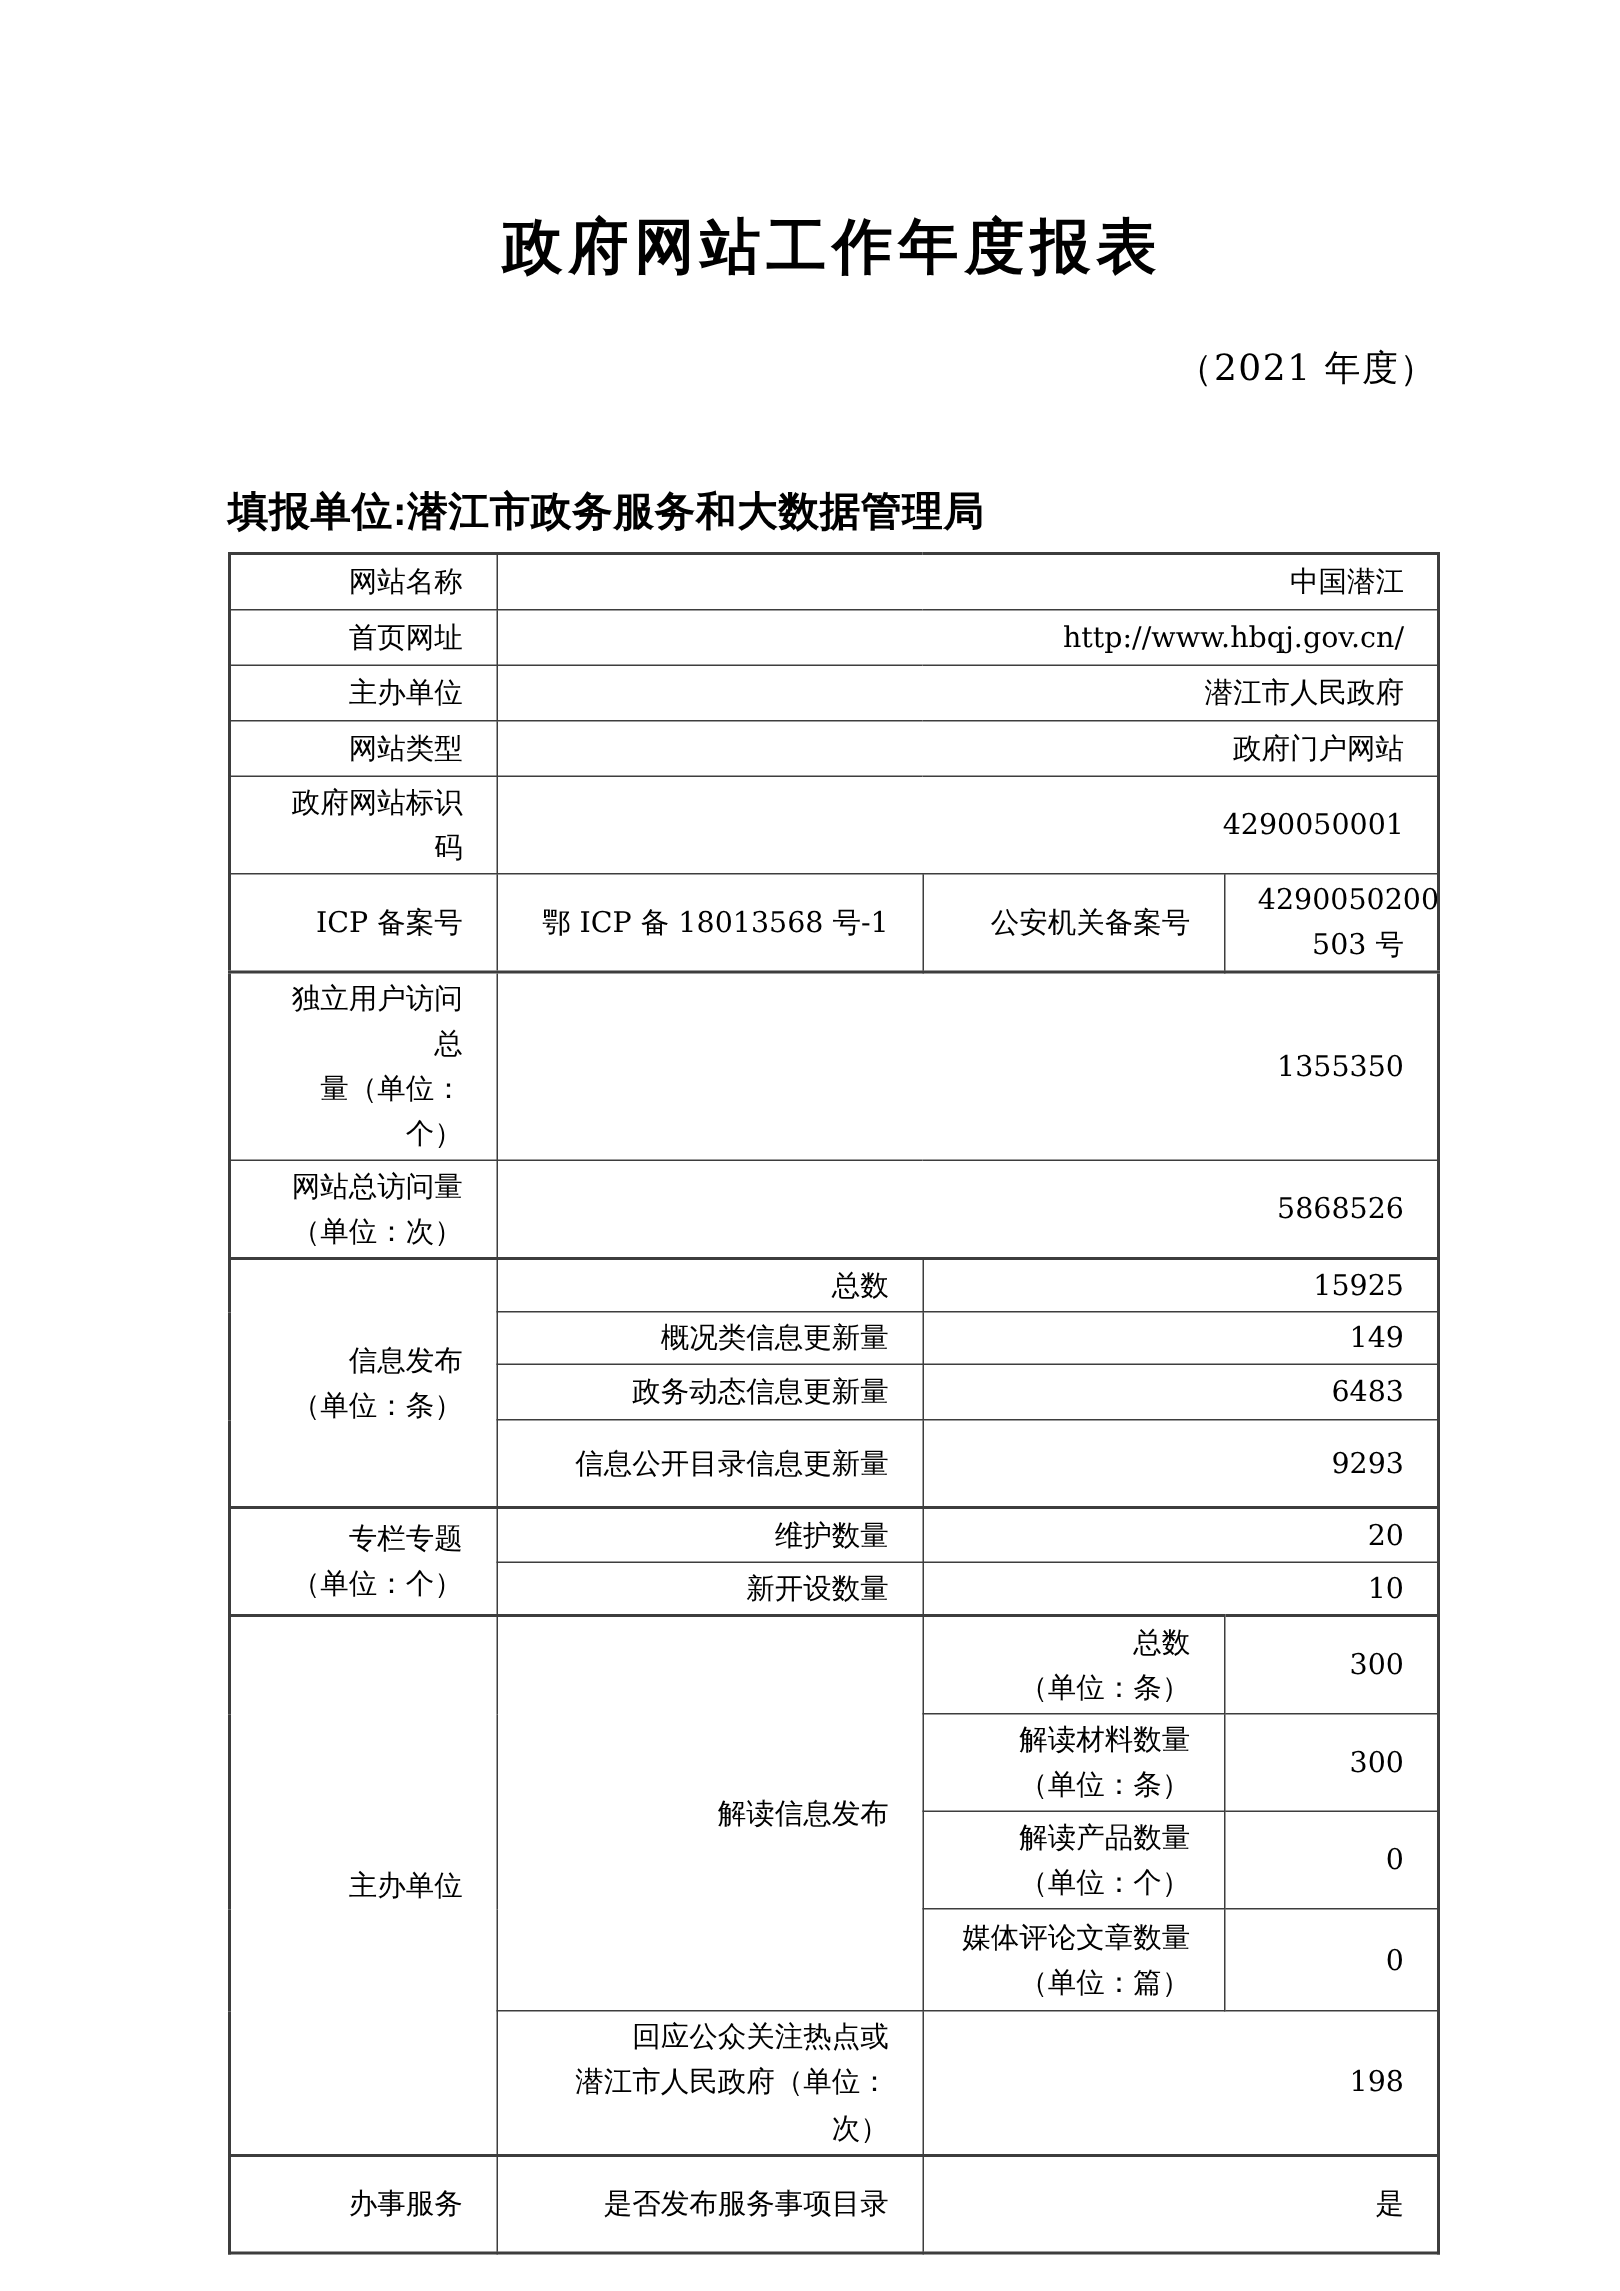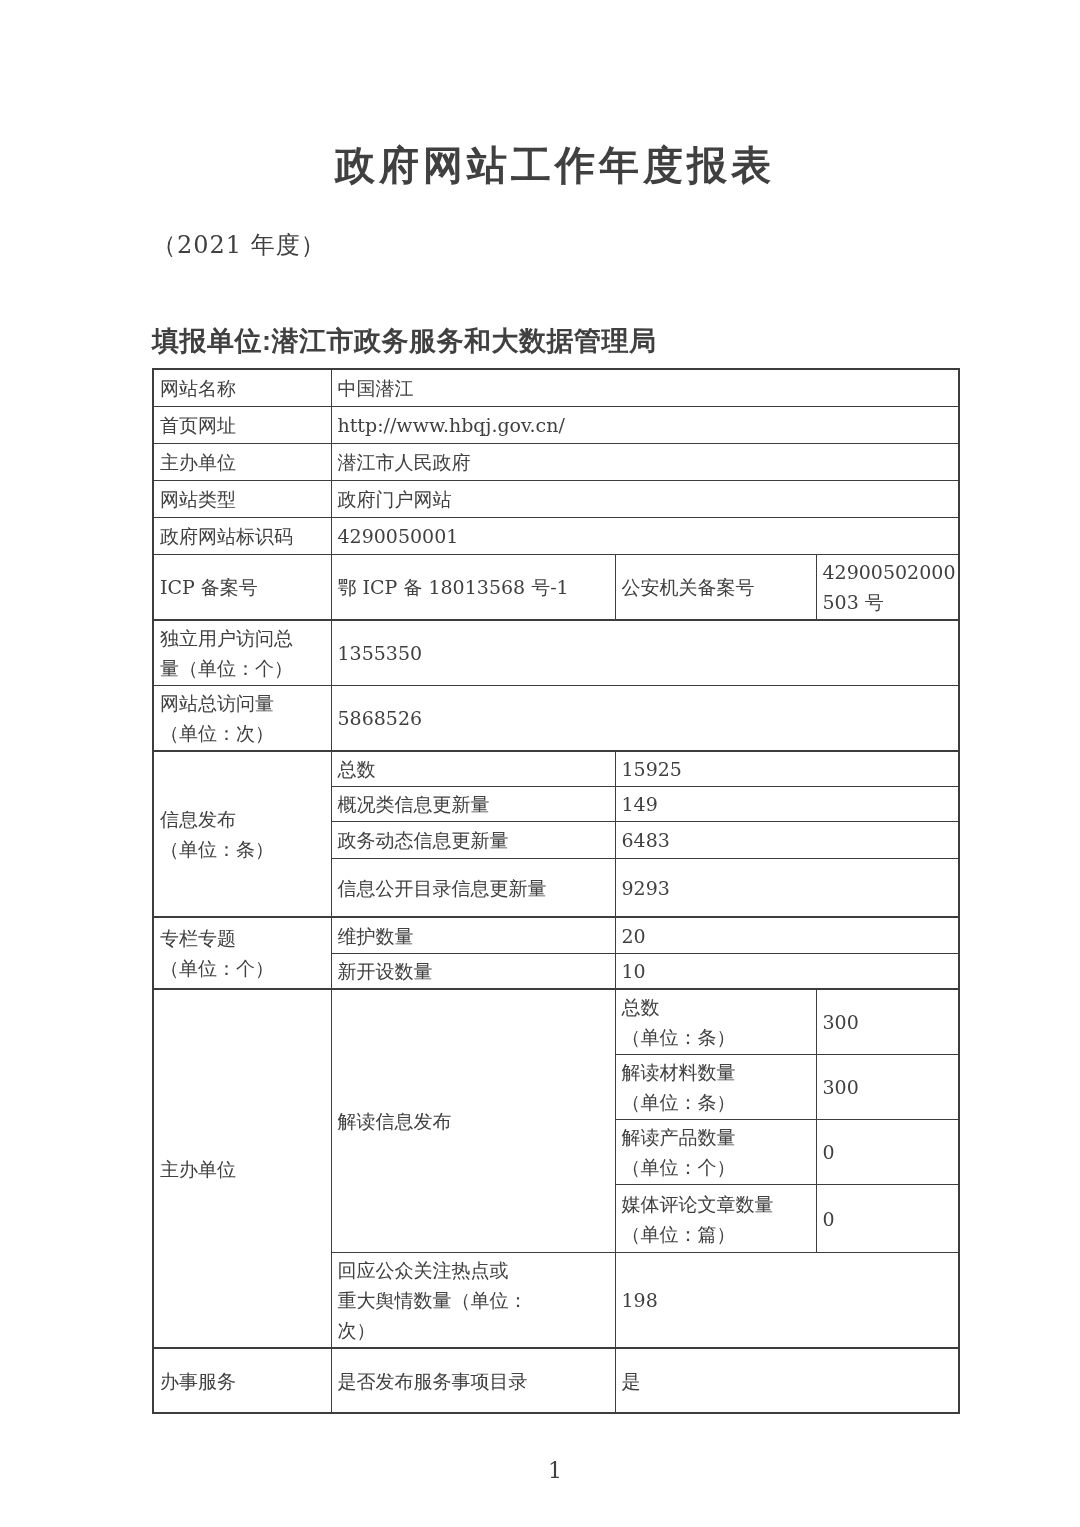--- a/index.html
+++ b/index.html
@@ -2,64 +2,64 @@
 <html><head>
 <meta charset="utf-8">
 <style>
   html, body { margin: 0; padding: 0; background: #e8e8e8; }
   .page {
     width: 1080px;
     height: 1527px;
     margin: 0 auto;
     background: #ffffff;
     font-family: "DejaVu Serif", "Liberation Serif", serif;
-    color: #404040;
+    color: #000000;
     box-sizing: border-box;
     padding: 138px 120px 0 152px;
     position: relative;
   }
   .doc-title {
     font-family: "Liberation Sans", "DejaVu Sans", sans-serif;
     font-size: 40px;
     font-weight: 700;
     letter-spacing: 4px;
     text-align: center;
     width: 806px;
     line-height: 1.35;
     margin: 0;
   }
   .doc-subtitle {
     font-size: 24px;
     letter-spacing: 1px;
-    text-align: left;
+    text-align: right;
     width: 806px;
     margin-top: 38px;
     line-height: 1.3;
   }
   .reporting-unit {
     font-family: "Liberation Sans", "DejaVu Sans", sans-serif;
     font-size: 27px;
     font-weight: 700;
     margin-top: 62px;
     letter-spacing: 0.5px;
   }
   table.report {
     margin-top: 9px;
     border-collapse: collapse;
     table-layout: fixed;
     width: 806px;
     border: 2px solid #3d3d3d;
   }
   table.report td {
     border: 1px solid #3d3d3d;
-    text-align: left;
+    text-align: right;
     vertical-align: middle;
     font-size: 19px;
     line-height: 1.58;
-    padding: 2px 6px;
+    padding: 2px 22px;
     white-space: pre-line;
     overflow: hidden;
   }
   tr.sect td { border-top-width: 2px; }
   td.spread { line-height: 2.15; }
   td.v-bottom { vertical-align: bottom; padding-bottom: 10px; }
   td.v-top { vertical-align: top; padding-top: 11px; }
   .page-number {
     text-align: center;
     width: 806px;
@@ -174,21 +174,21 @@
 （单位：个）</td>
       <td>0</td>
     </tr>
     <tr style="height:68px">
       <td>媒体评论文章数量
 （单位：篇）</td>
       <td>0</td>
     </tr>
     <tr style="height:91px">
       <td>回应公众关注热点或
-重大舆情数量（单位：
+潜江市人民政府（单位：
 次）</td>
       <td colspan="2">198</td>
     </tr>
 
     <tr class="sect" style="height:65px">
       <td class="v-bottom">办事服务</td>
       <td class="v-top">是否发布服务事项目录</td>
       <td class="v-top" colspan="2">是</td>
     </tr>
   </tbody>

